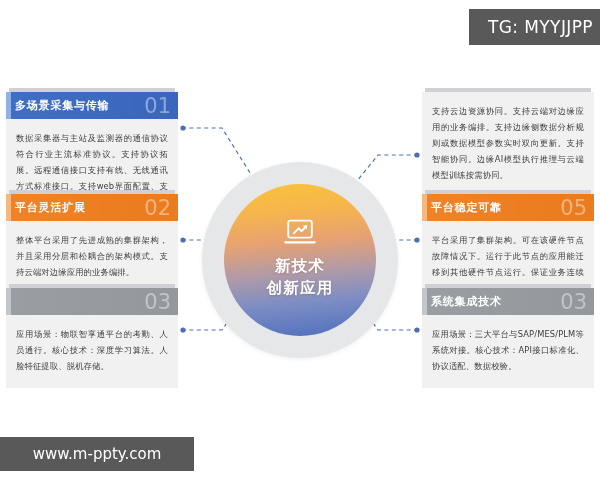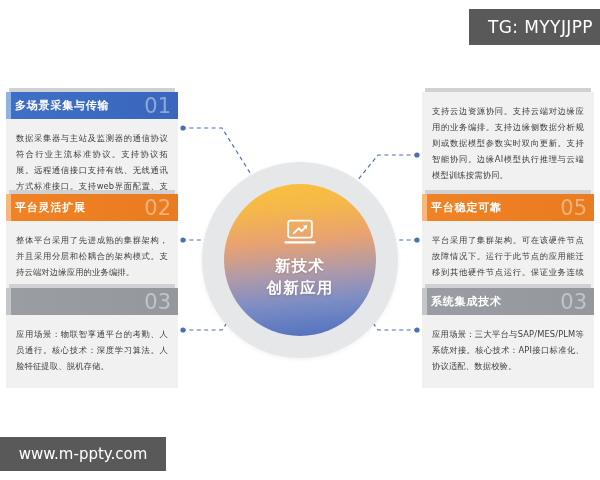--- a/index.html
+++ b/index.html
@@ -29,21 +29,21 @@
     display: flex;
     align-items: center;
     justify-content: center;
     z-index: 40;
     margin-left: 12px;
   }
   .site-chip {
     position: absolute;
     left: 0px;
     top: 437px;
-    width: 166px;
+    width: 194px;
     height: 34px;
     background: #595959;
     color: #ffffff;
     font-size: 15px;
     display: flex;
     align-items: center;
     justify-content: center;
     z-index: 40;
   }
 

